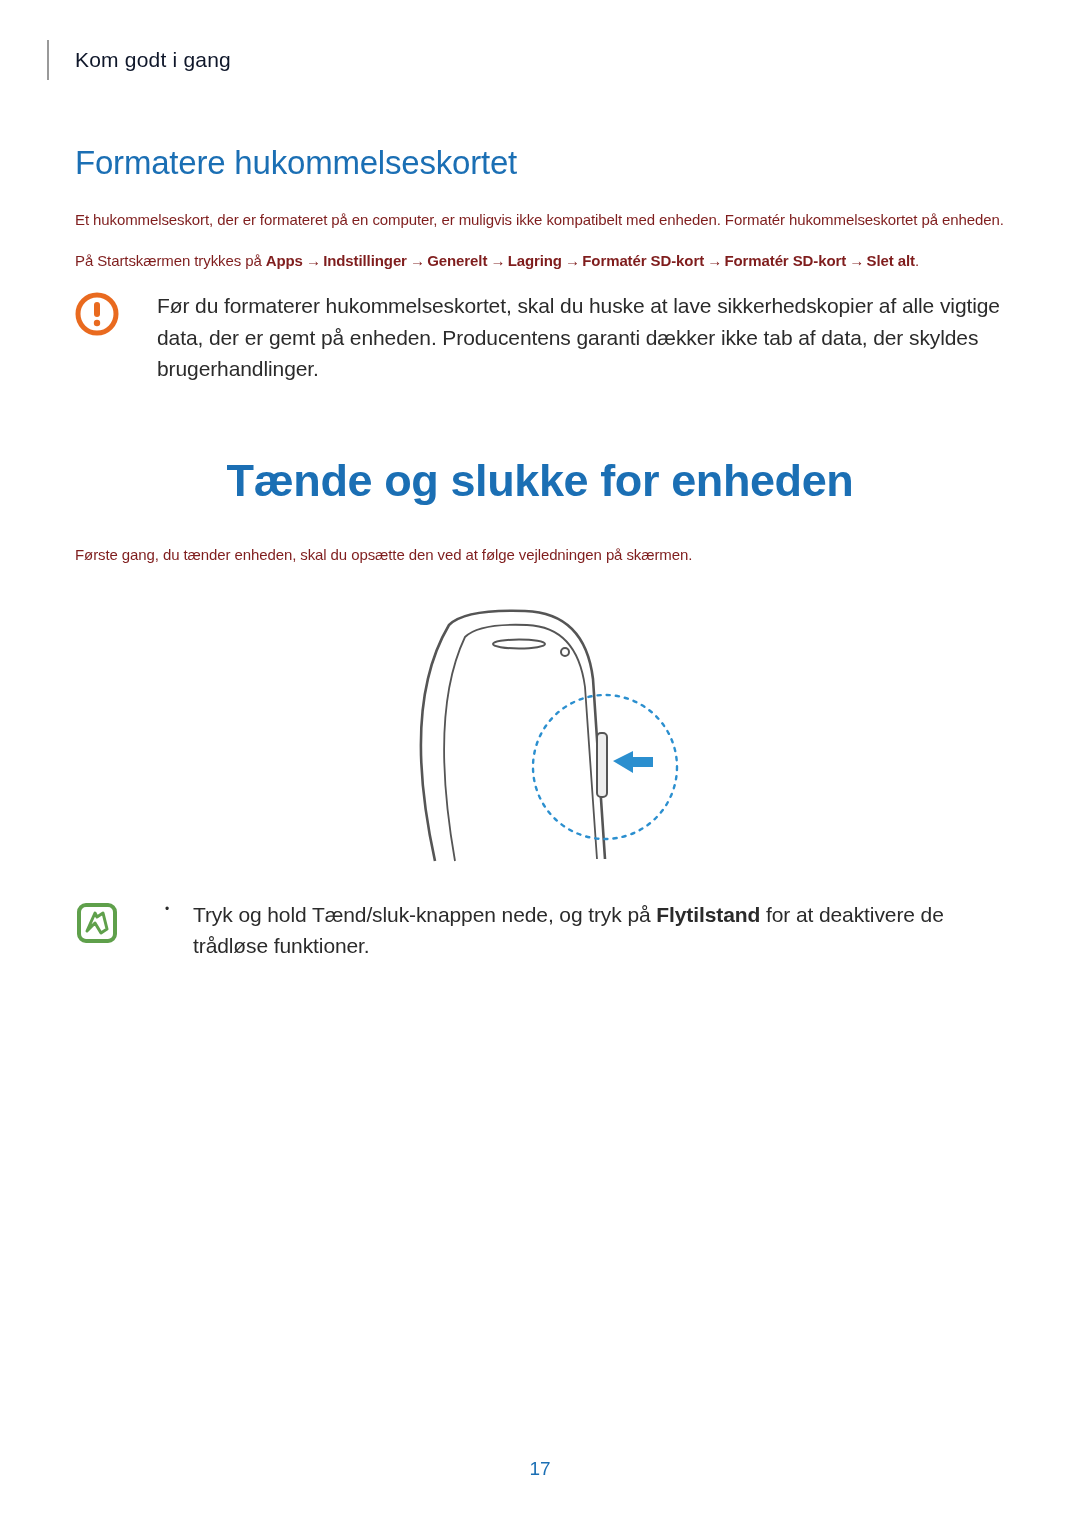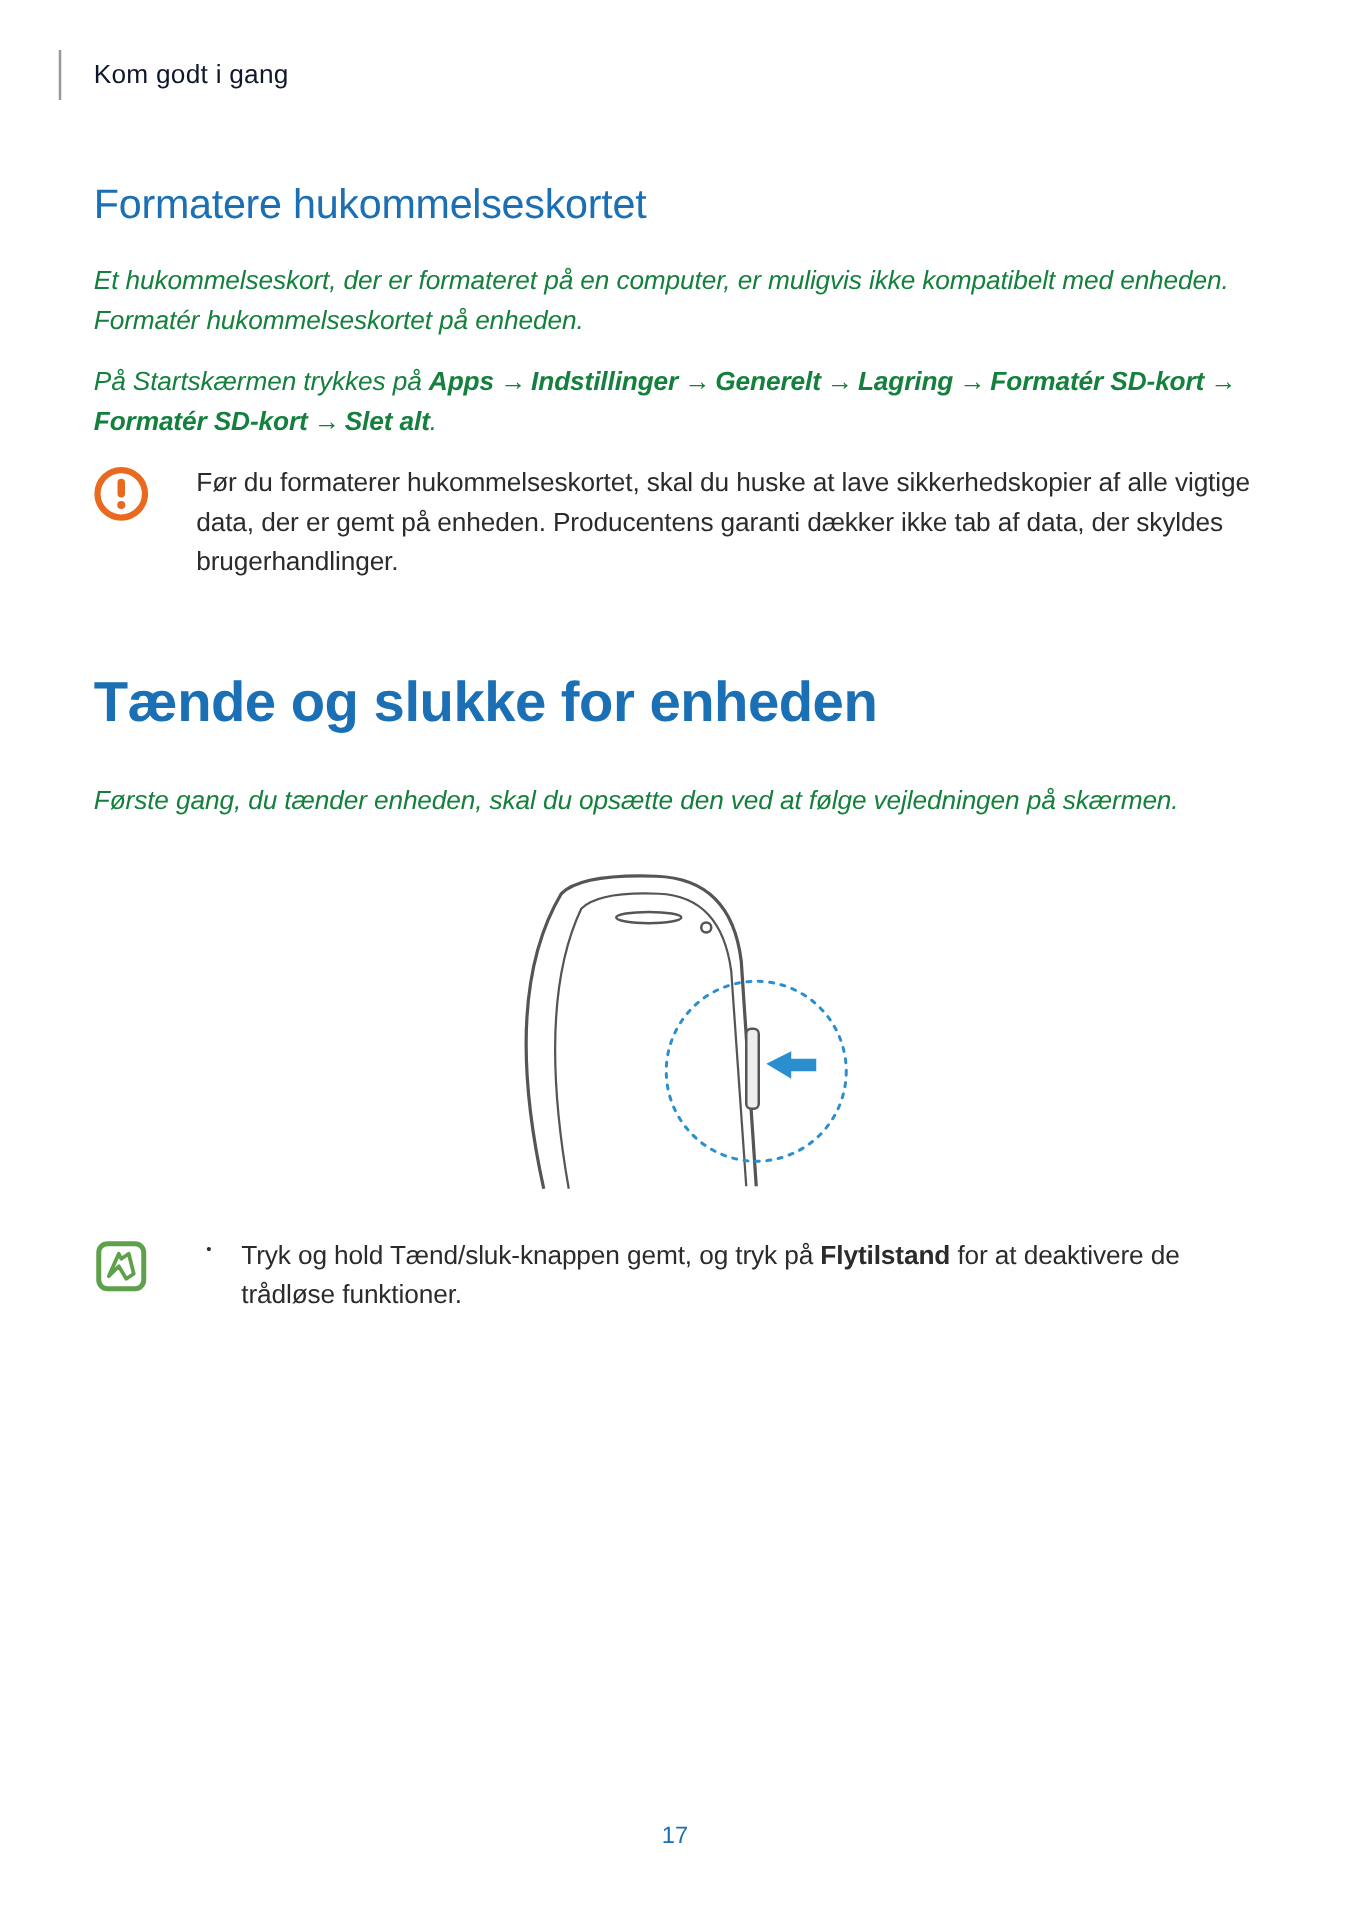--- a/index.html
+++ b/index.html
@@ -38,28 +38,28 @@
       margin-bottom: 22px;
       letter-spacing: -0.2px;
     }
     .h1 {
       color: #1b6fb4;
       font-size: 45px;
       font-weight: 600;
       margin-top: 62px;
       margin-bottom: 30px;
       letter-spacing: -0.4px;
+      text-align: center;
     }
     .para {
-      font-size: 21px;
-      color: #15803d;
+      font-size: 15px;
+      color: #7f1d1d;
       margin-bottom: 18px;
       line-height: 1.5;
       letter-spacing: -0.1px;
-      font-style: italic;
     }
     .bold {
       font-weight: 700;
     }
     .callout {
       display: flex;
       align-items: flex-start;
       gap: 38px;
       margin-top: 18px;
       margin-bottom: 18px;
@@ -170,21 +170,21 @@
   <div class="callout">
     <div class="callout-icon">
       <svg viewBox="0 0 44 44" width="44" height="44">
         <rect x="4" y="4" width="36" height="36" rx="7" fill="none" stroke="#5fa04b" stroke-width="4"></rect>
         <path d="M12 30 L20 12 L22 16 L28 12 L32 28 L26 32 L20 22 Z" fill="none" stroke="#5fa04b" stroke-width="3" stroke-linejoin="round"></path>
       </svg>
     </div>
     <div class="callout-body">
       <ul class="bullet-list">
         <li>
-          <span>Tryk og hold Tænd/sluk-knappen gemt, og tryk på </span><span class="bold">Flytilstand</span><span> for at deaktivere de trådløse funktioner.</span>
+          <span>Tryk og hold Tænd/sluk-knappen nede, og tryk på </span><span class="bold">Flytilstand</span><span> for at deaktivere de trådløse funktioner.</span>
         </li>
       </ul>
     </div>
   </div>
 
 </div>
 
 <div class="page-number">17</div>
 
 </body></html>

